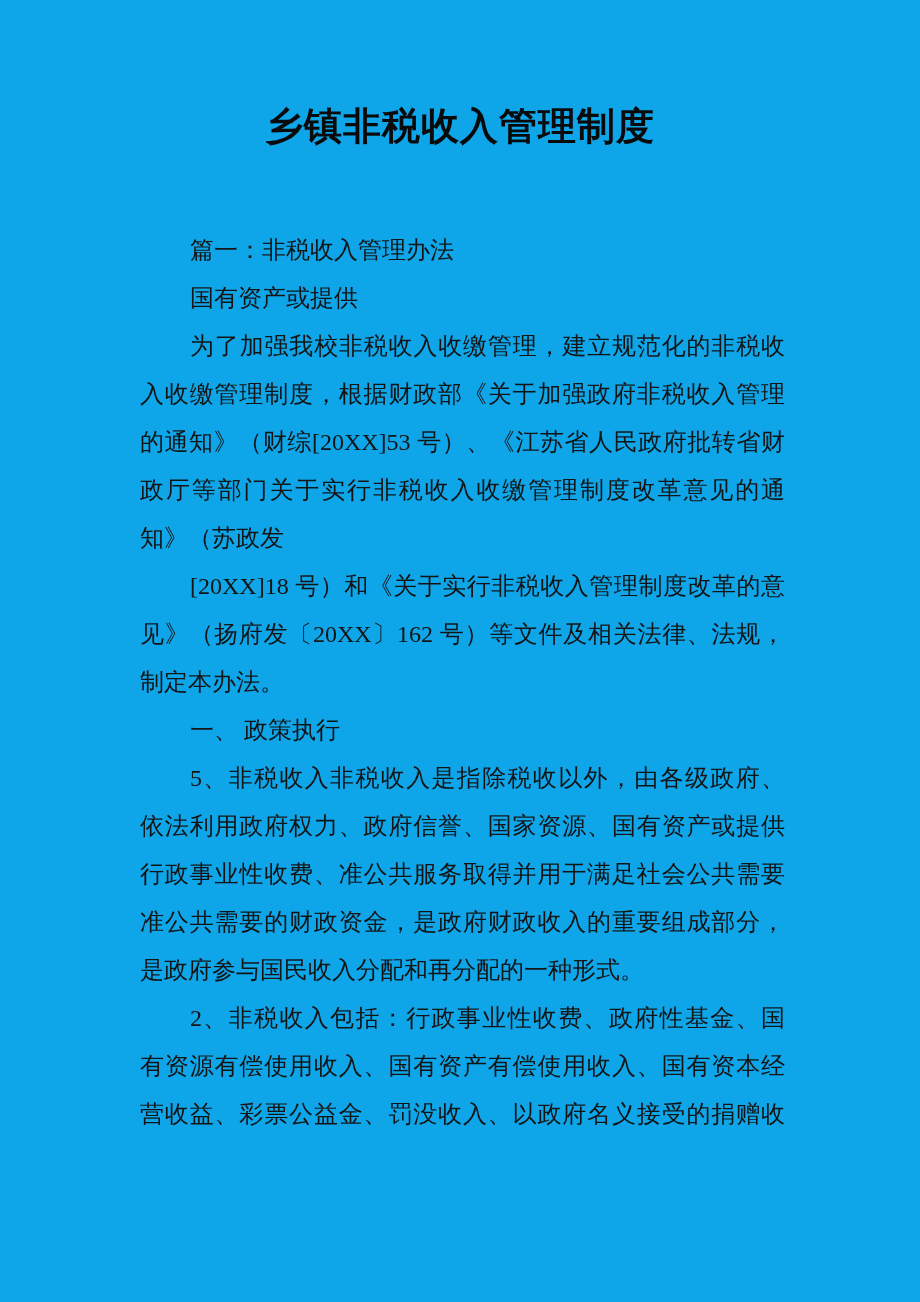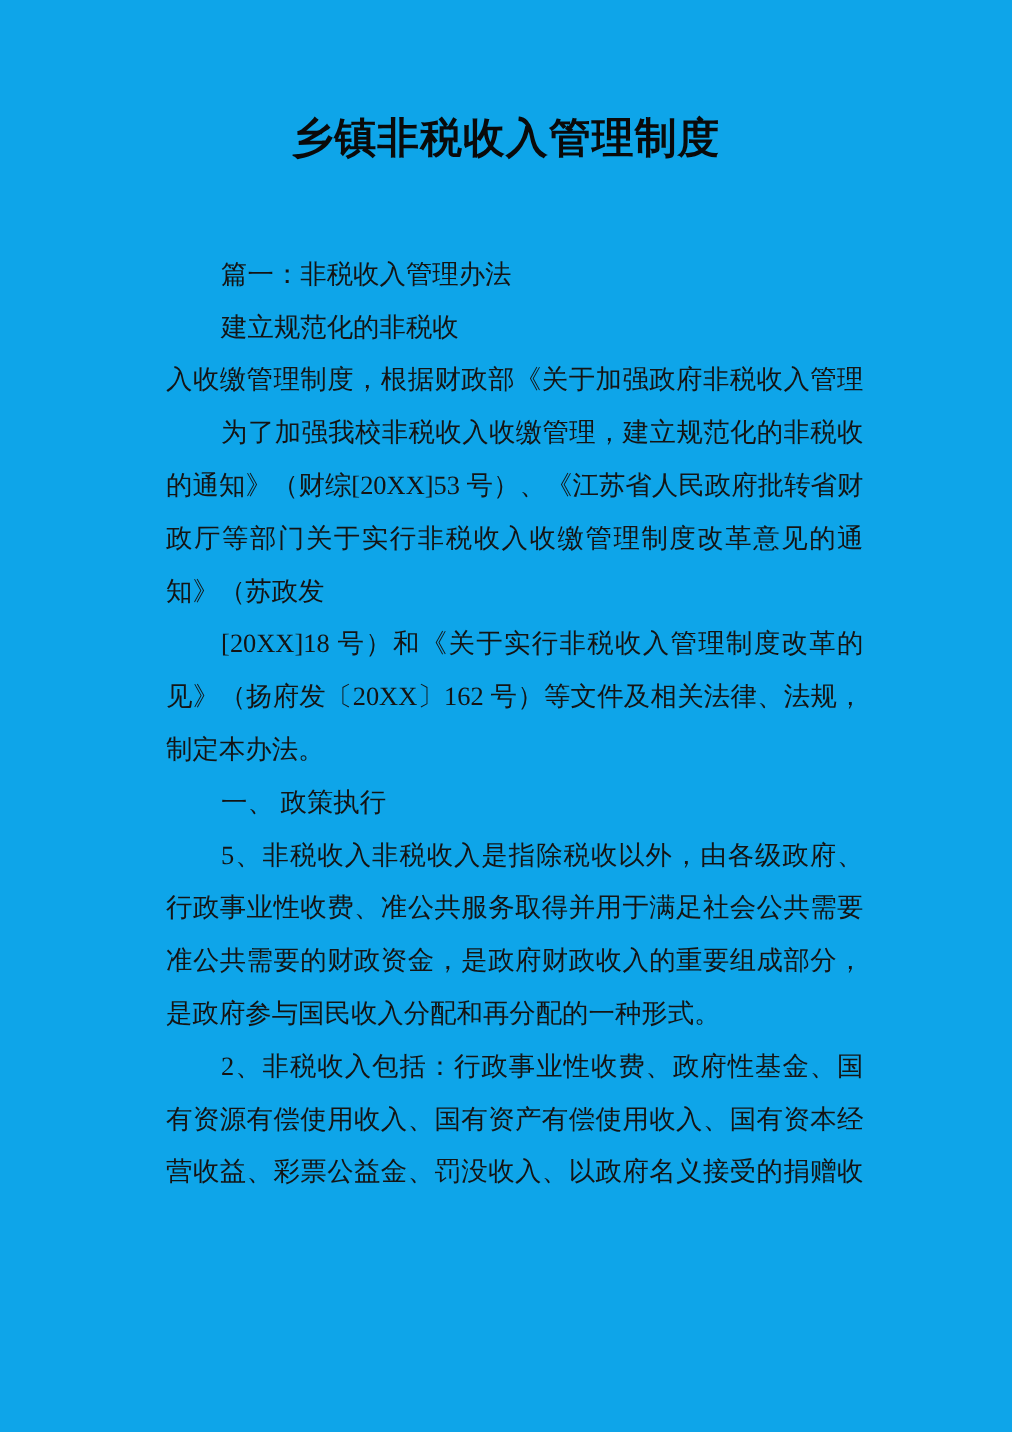--- a/index.html
+++ b/index.html
@@ -36,49 +36,49 @@
     width: 645px;
     font-family: "Liberation Serif", "DejaVu Serif", serif;
     font-size: 24px;
     color: #141414;
   }
   .line {
     height: 48px;
     line-height: 48px;
     overflow: hidden;
     text-align: left;
-    margin-left: 11px;
   }
   .line.indent {
     padding-left: 50px;
   }
   .line.justify {
     text-align: justify;
     text-align-last: justify;
     text-justify: inter-character;
   }
 </style>
 </head>
 <body>
 
 <div class="page">
   <h1 class="doc-title">乡镇非税收入管理制度</h1>
   <div class="doc-body">
       <div class="line indent">篇一：非税收入管理办法</div>
-      <div class="line indent">建立规范化的非税收</div>
+      <div class="line indent">国有资产或提供</div>
+      <div class="line indent justify">为了加强我校非税收入收缴管理，建立规范化的非税收</div>
       <div class="line justify">入收缴管理制度，根据财政部《关于加强政府非税收入管理</div>
-      <div class="line indent justify">为了加强我校非税收入收缴管理，建立规范化的非税收</div>
       <div class="line justify">的通知》（财综[20XX]53 号）、《江苏省人民政府批转省财</div>
       <div class="line justify">政厅等部门关于实行非税收入收缴管理制度改革意见的通</div>
       <div class="line">知》（苏政发</div>
       <div class="line indent justify">[20XX]18 号）和《关于实行非税收入管理制度改革的意</div>
       <div class="line justify">见》（扬府发〔20XX〕162 号）等文件及相关法律、法规，</div>
       <div class="line">制定本办法。</div>
       <div class="line indent">一、 政策执行</div>
       <div class="line indent justify">5、非税收入非税收入是指除税收以外，由各级政府、</div>
+      <div class="line justify">依法利用政府权力、政府信誉、国家资源、国有资产或提供</div>
       <div class="line justify">行政事业性收费、准公共服务取得并用于满足社会公共需要或</div>
       <div class="line justify">准公共需要的财政资金，是政府财政收入的重要组成部分，</div>
       <div class="line">是政府参与国民收入分配和再分配的一种形式。</div>
       <div class="line indent justify">2、非税收入包括：行政事业性收费、政府性基金、国</div>
       <div class="line justify">有资源有偿使用收入、国有资产有偿使用收入、国有资本经</div>
       <div class="line justify">营收益、彩票公益金、罚没收入、以政府名义接受的捐赠收</div>
     </div>
 </div>
 
 </body></html>

